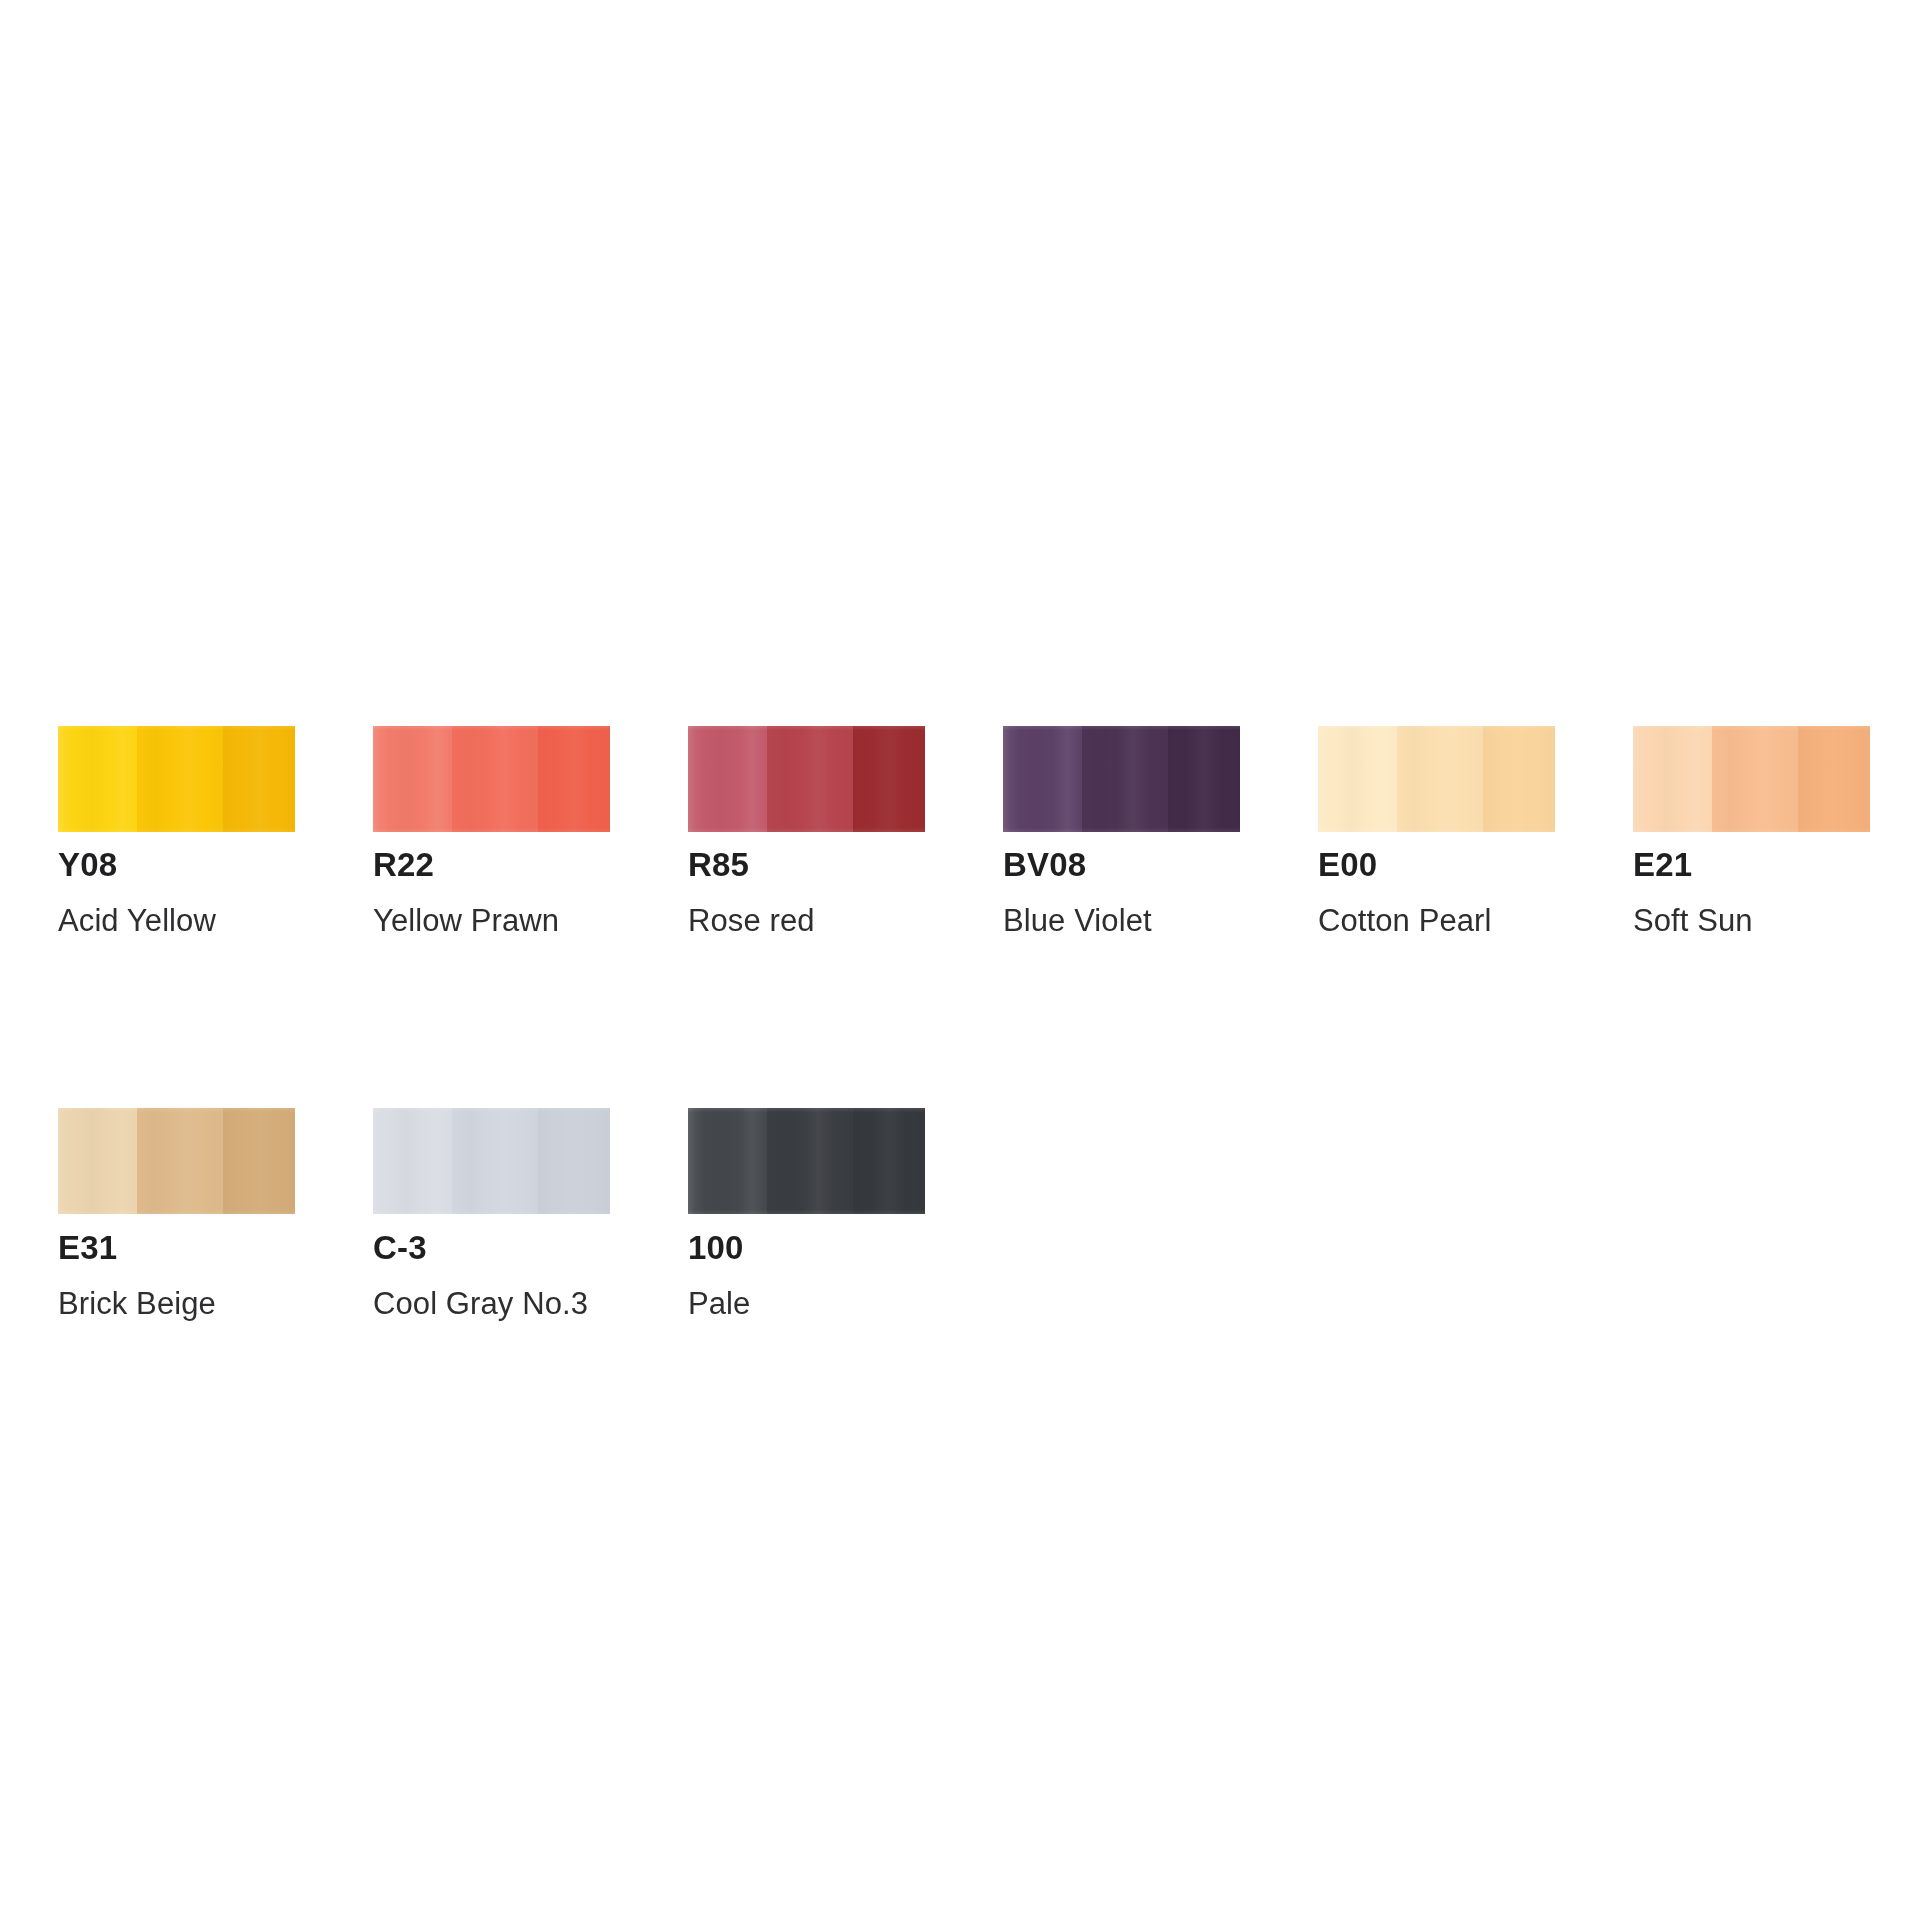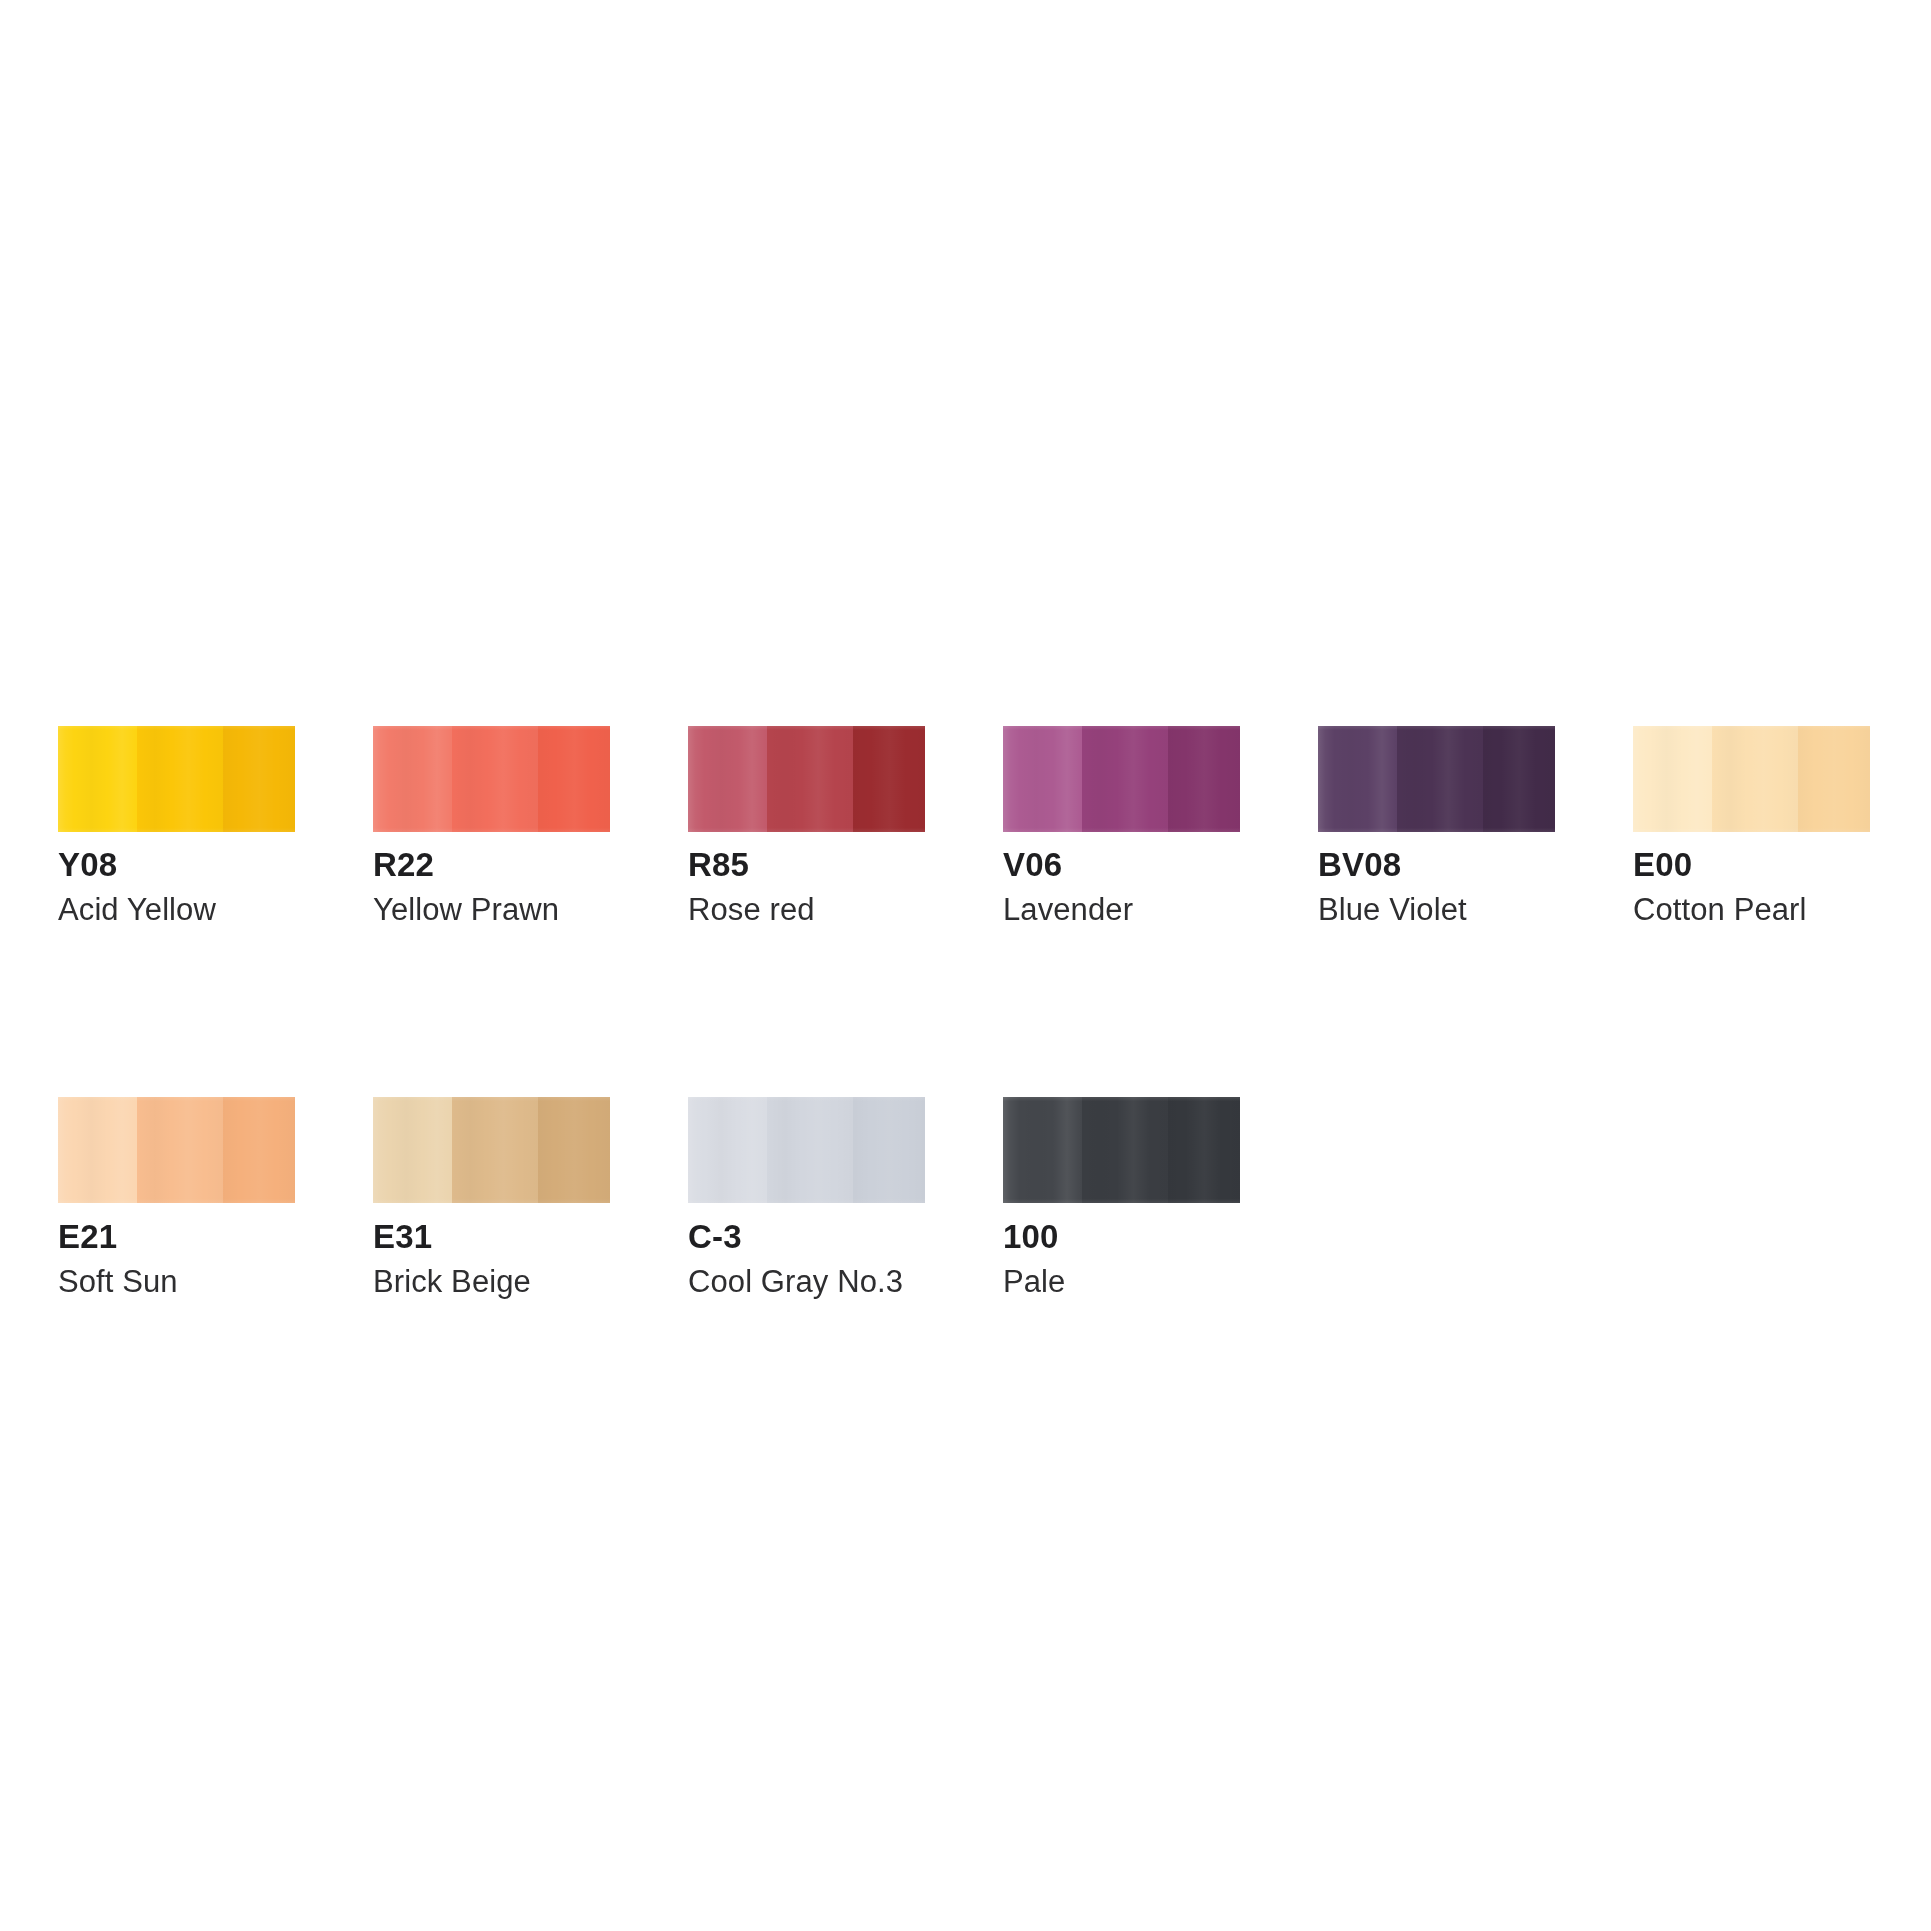--- a/index.html
+++ b/index.html
@@ -107,21 +107,21 @@
     margin-top: 16.4px;
     font-size: 33px;
     font-weight: bold;
     line-height: 1;
     letter-spacing: 0.2px;
     color: #1f1f21;
     white-space: nowrap;
   }
 
   .swatch-name {
-    margin-top: 13px;
+    margin-top: 24px;
     font-size: 31px;
     font-weight: normal;
     line-height: 1;
     letter-spacing: 0.1px;
     color: #2e2e30;
     white-space: nowrap;
   }
 </style>
 </head>
 <body>
@@ -159,32 +159,20 @@
           <div class="chip-band band-mid" style="background: rgb(181, 68, 77);"></div>
           <div class="chip-band band-dark" style="background: rgb(155, 44, 48);"></div>
           <div class="chip-streak"></div>
           <div class="chip-edge"></div>
         </div>
         <div class="swatch-code">R85</div>
         <div class="swatch-name">Rose red</div>
       </div>
       <div class="swatch-cell">
         <div class="swatch-chip">
-          <div class="chip-base" style="background: rgb(156, 73, 131);"></div>
-          <div class="chip-band band-light" style="background: rgb(172, 91, 146);"></div>
-          <div class="chip-band band-mid" style="background: rgb(149, 65, 123);"></div>
-          <div class="chip-band band-dark" style="background: rgb(132, 53, 107);"></div>
-          <div class="chip-streak"></div>
-          <div class="chip-edge"></div>
-        </div>
-        <div class="swatch-code">V06</div>
-        <div class="swatch-name">Lavender</div>
-      </div>
-      <div class="swatch-cell">
-        <div class="swatch-chip">
           <div class="chip-base" style="background: rgb(80, 55, 90);"></div>
           <div class="chip-band band-light" style="background: rgb(92, 65, 102);"></div>
           <div class="chip-band band-mid" style="background: rgb(76, 51, 84);"></div>
           <div class="chip-band band-dark" style="background: rgb(66, 43, 73);"></div>
           <div class="chip-streak"></div>
           <div class="chip-edge"></div>
         </div>
         <div class="swatch-code">BV08</div>
         <div class="swatch-name">Blue Violet</div>
       </div>

